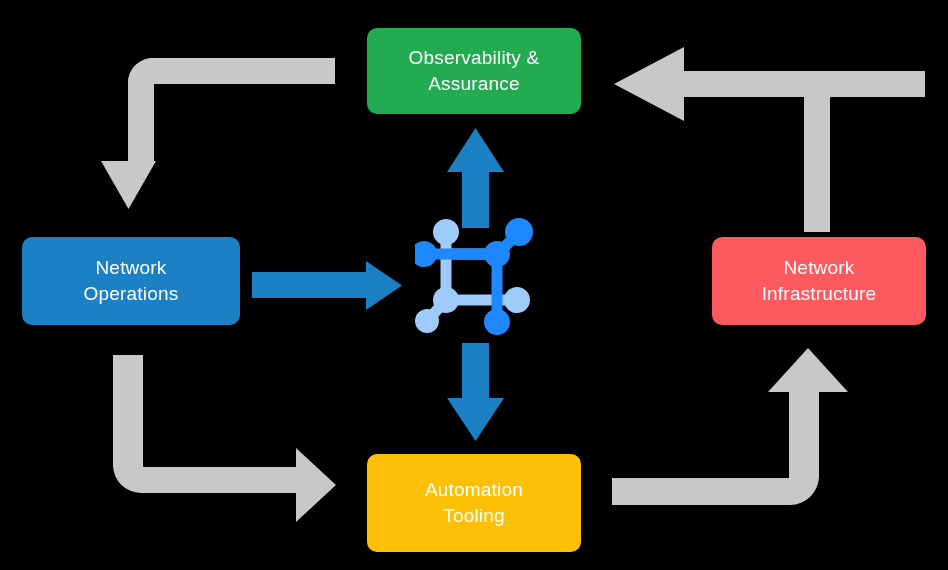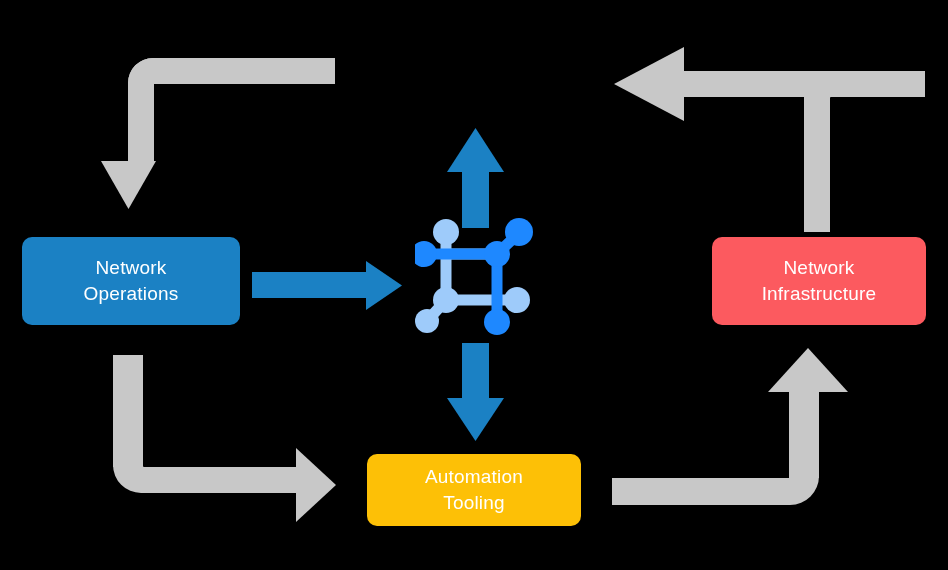--- a/index.html
+++ b/index.html
@@ -28,21 +28,21 @@
     font-weight: 400;
     letter-spacing: 0.2px;
     box-sizing: border-box;
     padding: 4px 10px;
   }
   .node-box span { display: block; white-space: pre-line; }
 
   #box-observability { left: 367px; top: 28px;  width: 214px; height: 86px; }
   #box-operations    { left: 22px;  top: 237px; width: 218px; height: 88px; }
   #box-infrastructure{ left: 712px; top: 237px; width: 214px; height: 88px; }
-  #box-automation    { left: 367px; top: 454px; width: 214px; height: 72px; }
+  #box-automation    { left: 367px; top: 454px; width: 214px; height: 98px; }
 
   .svg-layer {
     position: absolute;
     left: 0; top: 0;
     width: 948px;
     height: 570px;
     pointer-events: none;
   }
   .icon-layer { position: absolute; left: 415px; top: 215px; width: 125px; height: 125px; }
 </style>
@@ -73,20 +73,24 @@
       <polygon points="296,448 296,522 336,485" fill="#c8c8c8"></polygon>
     </g>
 
     <g>
       <path d="M612,478 L790,478 A1,1 0 0 0 791,477 L791,386 L819,386 L819,476 A29,29 0 0 1 790,505 L612,505 Z" fill="#c8c8c8"></path>
       <rect x="789" y="386" width="30" height="92" fill="#c8c8c8"></rect>
       <polygon points="768,392 848,392 808,348" fill="#c8c8c8"></polygon>
     </g>
   </svg>
 
+  <div class="node-box" id="box-observability" style="background:#22ab50">
+    <span>Observability &amp;
+Assurance</span>
+  </div>
 
   <div class="node-box" id="box-operations" style="background:#1b81c4">
     <span>Network
 Operations</span>
   </div>
 
   <div class="node-box" id="box-infrastructure" style="background:#fc5a5f">
     <span>Network
 Infrastructure</span>
   </div>

